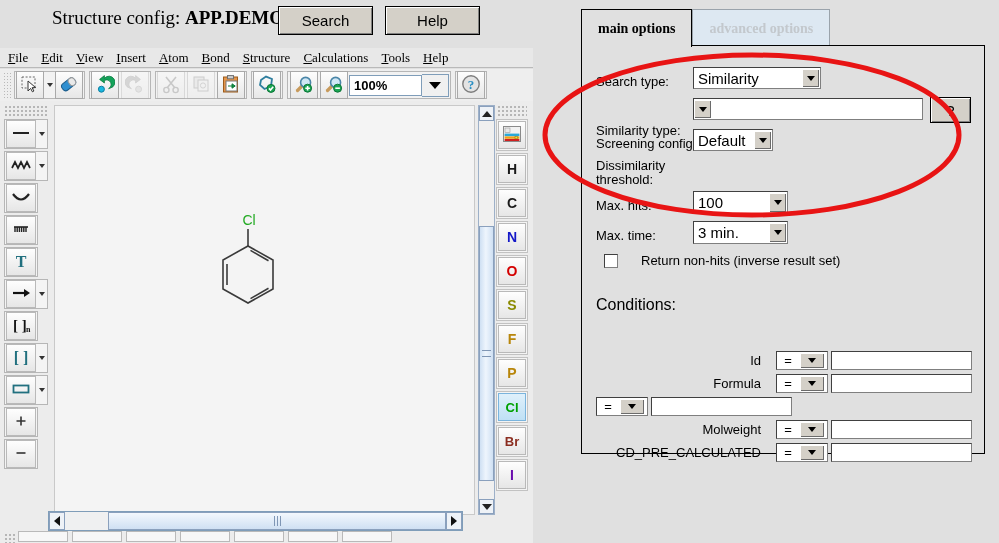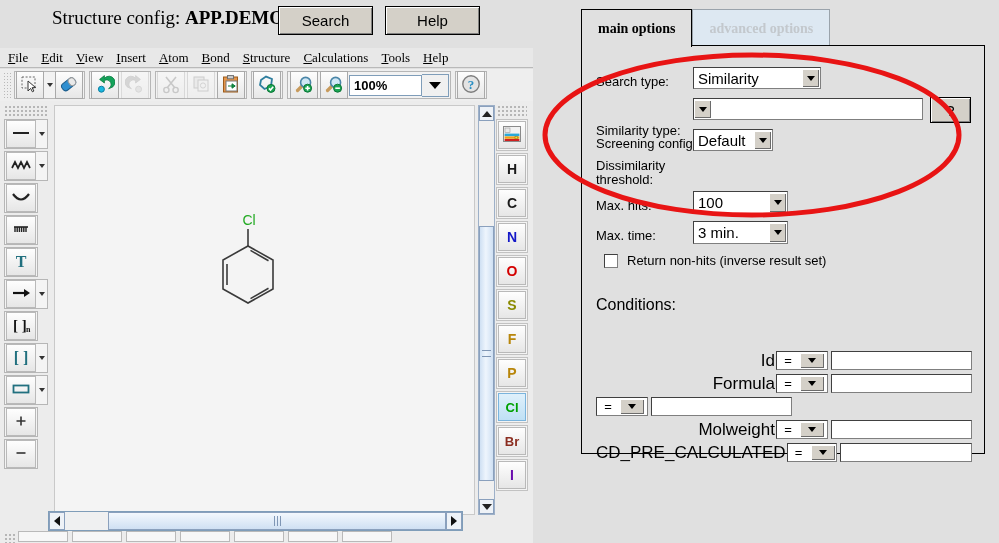--- a/index.html
+++ b/index.html
@@ -140,27 +140,27 @@
   #screening-combo{position:absolute;left:111px;top:83px;width:80px;height:22px;}
   #dissim-label{left:14px;top:113px;line-height:14px;}
   #dissim-input{position:absolute;left:111px;top:114px;width:167px;height:23px;}
   #maxhits-label{left:14px;top:152px;}
   #maxhits-combo{position:absolute;left:111px;top:145px;width:95px;height:23px;}
   #maxtime-label{left:14px;top:182px;}
   #maxtime-combo{position:absolute;left:111px;top:175px;width:95px;height:23px;}
 
   #nonhits-row{position:absolute;left:22px;top:207px;display:flex;align-items:center;}
   #nonhits-check{width:14px;height:14px;background:#fff;border:1px solid #7f7f7f;border-top-color:#404040;border-left-color:#404040;box-sizing:border-box;}
-  #nonhits-label{margin-left:9px;font-size:13px;}
+  #nonhits-label{margin-left:23px;font-size:13px;}
 
   #conditions-label{position:absolute;left:14px;top:250px;font-size:16px;}
 
   #conditions-table{position:absolute;left:14px;top:305px;right:12px;}
   .crow{display:flex;align-items:center;height:19px;margin-bottom:4px;}
-  .cname{flex:1;text-align:right;font-size:17px;white-space:nowrap;padding-right:1px;}
+  .cname{flex:1;text-align:right;font-size:13px;white-space:nowrap;padding-right:15px;}
   .cop{width:52px;height:19px;background:#fff;border:1px solid #7f7f7f;border-top-color:#404040;border-left-color:#404040;
        box-sizing:border-box;display:flex;align-items:center;font-size:13px;}
   .cop .opv{width:22px;text-align:center;}
   .cop .oparrow{width:24px;height:15px;margin:1px;background:#d4d0c8;
        box-shadow:inset 1px 1px 0 #fff, inset -1px -1px 0 #6b6b6b;display:flex;align-items:center;justify-content:center;}
   .cop .oparrow i{width:0;height:0;border-left:4px solid transparent;border-right:4px solid transparent;border-top:5px solid #000;}
   .cval-field{width:141px;height:19px;background:#fff;border:1px solid #7f7f7f;border-top-color:#404040;border-left-color:#404040;
        box-sizing:border-box;margin-left:3px;}
 
   

